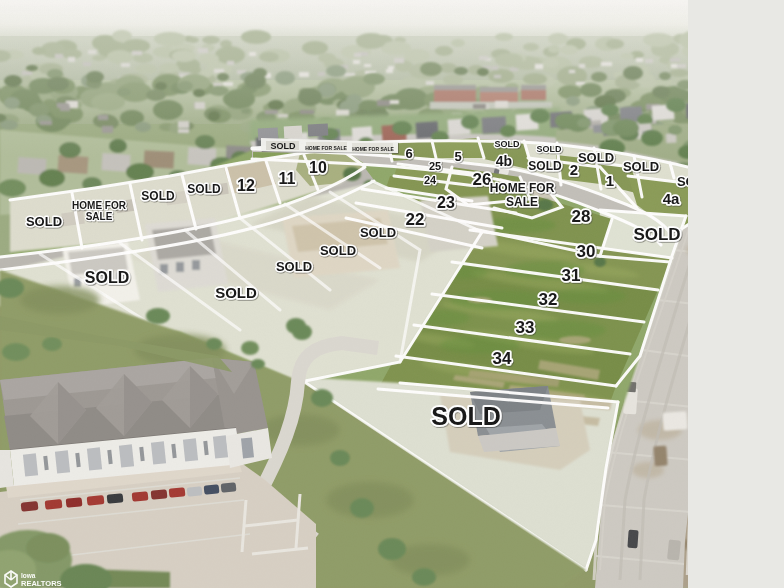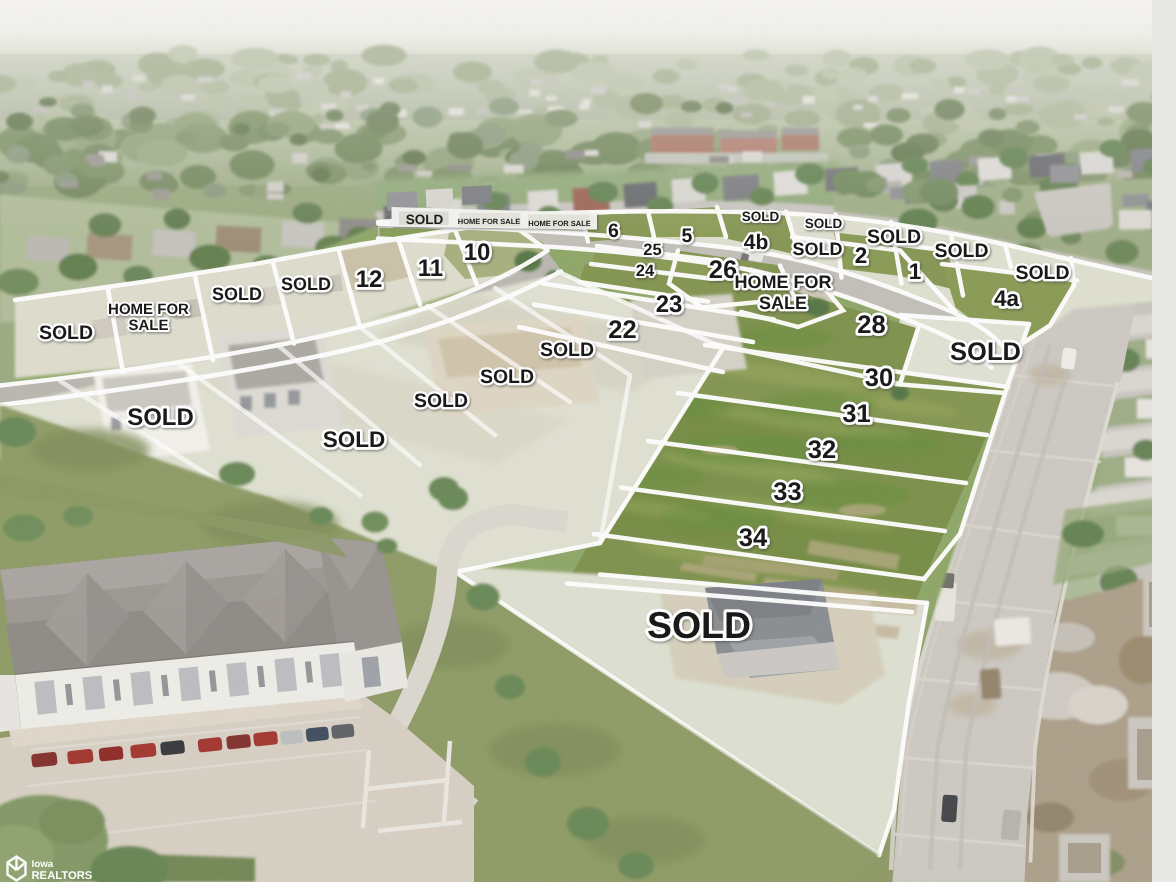--- a/index.html
+++ b/index.html
@@ -1,16 +1,16 @@
 <!DOCTYPE html>
 <html><head>
 <meta charset="utf-8">
 <style>
   html,body{margin:0;padding:0;background:#e8e8e4;}
-  #stage{position:relative;width:768px;height:588px;overflow:hidden;font-family:"Liberation Sans",sans-serif;}
+  #stage{position:relative;width:688px;height:588px;overflow:hidden;font-family:"Liberation Sans",sans-serif;}
   svg{display:block;}
   .lbl{font-family:"Liberation Sans",sans-serif;font-weight:bold;fill:#151515;paint-order:stroke;stroke:#ffffff;stroke-linejoin:round;}
 </style>
 </head>
 <body>
 <div id="stage">
 <svg width="784" height="588" viewBox="0 0 784 588">
 <defs>
   <linearGradient id="sky" x1="0" y1="0" x2="0" y2="1">
     <stop offset="0" stop-color="#f2f1ed"></stop>

